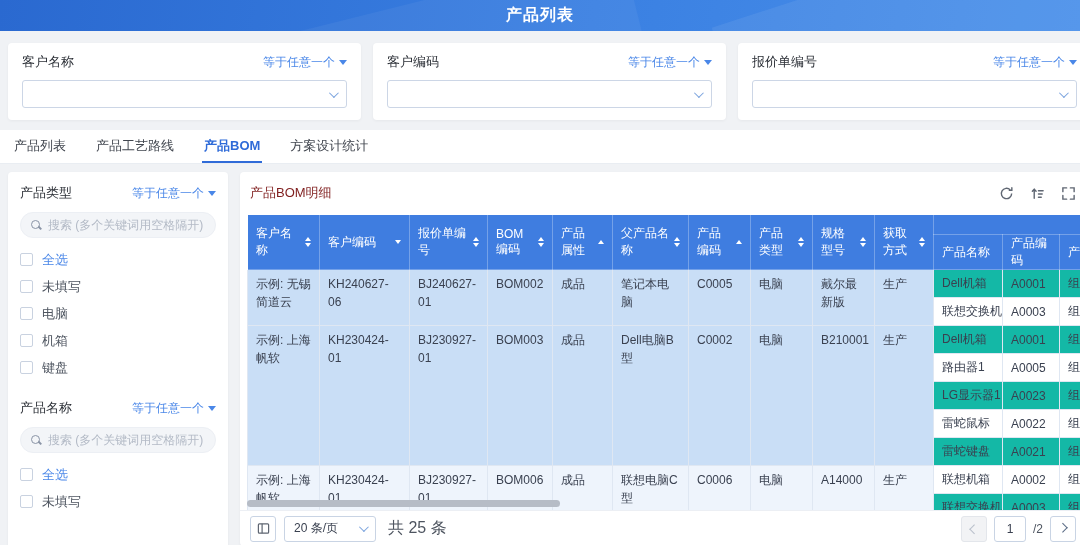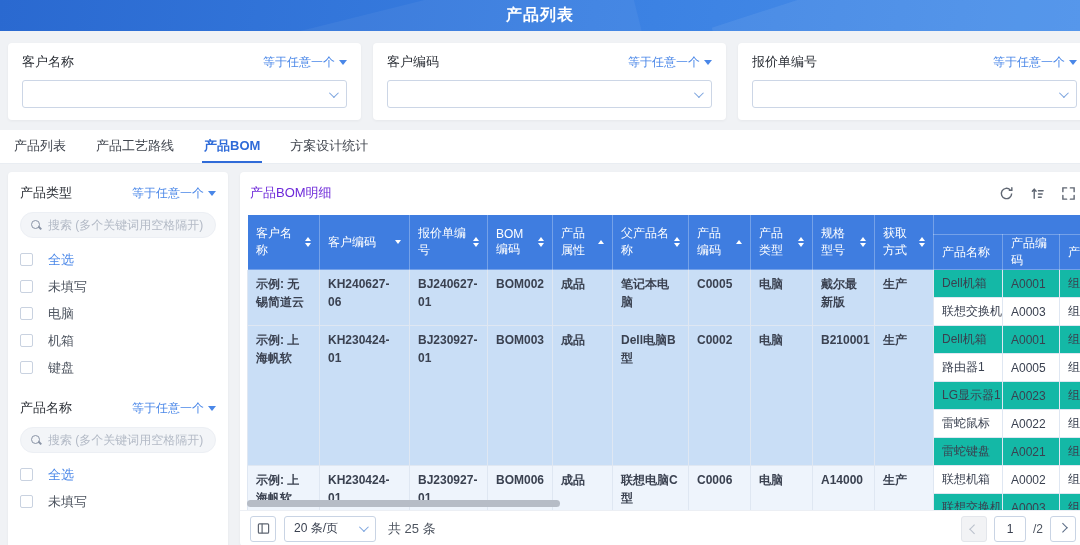--- a/index.html
+++ b/index.html
@@ -51,70 +51,70 @@
     border-radius:14px; display:flex; align-items:center; padding:0 10px; gap:6px; }
   .mag { position:relative; width:11px; height:11px; flex:none; }
   .mag::before { content:""; position:absolute; left:0; top:0; width:7px; height:7px;
     border:1.5px solid #8a94a6; border-radius:50%; }
   .mag::after { content:""; position:absolute; left:7px; top:7px; width:4px; height:1.5px;
     background:#8a94a6; transform:rotate(45deg); }
   .search-box input { border:none; outline:none; background:transparent; font-size:12px; width:100%;
     color:#0369a1; font-family:inherit; }
   .search-box input::placeholder { color:#b3bac6; }
   .opts { margin-top:8px; }
-  .opt { display:flex; align-items:center; gap:15px; height:27px; cursor:pointer; }
+  .opt { display:flex; align-items:center; gap:9px; height:27px; cursor:pointer; }
   .cb { width:13px; height:13px; border:1px solid #c9d2e0; border-radius:2px; background:#fff; flex:none; }
   .opt-label { font-size:13px; color:#4e5560; }
   .opt-label.accent { color:#4a87e8; }
 
   
   .main-card { flex:none; width:852px; background:#fff; border-radius:4px;
     box-shadow:0 1px 3px rgba(31,35,41,.05); overflow:hidden; }
   .main-head { height:42px; display:flex; align-items:center; justify-content:space-between;
     padding:0 16px 0 10px; }
-  .main-title { font-size:13px; color:#6d28d9; }
+  .main-title { font-size:13px; color:#7f1d1d; }
   .toolbar { display:flex; gap:15px; align-items:center; }
   .tool { width:16px; height:16px; cursor:pointer; display:flex; align-items:center; justify-content:center; }
   .tool svg { display:block; }
 
   
   .table-wrap { position:relative; margin:0 0 0 7px; height:296px; overflow:hidden; }
   table { border-collapse:collapse; table-layout:fixed; width:912px; font-size:12px; }
   th { background:#3f7de0; color:#fff; font-weight:normal; text-align:left;
     border:1px solid rgba(255,255,255,.28); padding:0 8px; }
   th.th-main { height:42px; }
   .th-inner { display:flex; align-items:center; justify-content:space-between; gap:4px; }
   th.th-blank { height:20px; }
   th.th-sub { height:22px; }
   .sort { display:inline-flex; flex-direction:column; gap:2px; flex:none; }
   .sort .up { width:0; height:0; border-left:3.5px solid transparent; border-right:3.5px solid transparent;
     border-bottom:4px solid #fff; }
   .sort .down { width:0; height:0; border-left:3.5px solid transparent; border-right:3.5px solid transparent;
     border-top:4px solid #fff; }
   td { border:1px solid #dfe7f2; padding:5px 8px; color:#3a4150; vertical-align:middle;
     overflow:hidden; white-space:nowrap; }
-  td.parent { vertical-align:top; white-space:normal; line-height:1.5;font-weight:bold; }
+  td.parent { vertical-align:top; white-space:normal; line-height:1.5; }
   td.sub { height:26px; }
   .p-blue { background:#c9def6; }
   .p-light { background:#eef4fc; }
   .s-blue { background:#14b8a6; }
   .s-white { background:#fff; }
   .hscroll { position:absolute; left:0; bottom:3px; width:313px; height:7px; border-radius:4px;
     background:#b6bcc6; cursor:pointer; }
 
   
   .footer { height:36px; border-top:1px solid #eceff4; display:flex; align-items:center;
     justify-content:space-between; padding:0 16px 0 10px; }
   .pg-left { display:flex; align-items:center; gap:8px; }
   .icon-btn { width:26px; height:26px; border:1px solid #c9d4e4; border-radius:3px; background:#fff;
     display:flex; align-items:center; justify-content:center; cursor:pointer; }
   .pagesize { width:92px; height:26px; border:1px solid #c9d4e4; border-radius:3px; background:#fff;
     display:flex; align-items:center; justify-content:space-between; padding:12px 9px; font-size:12px;
     color:#3a4150; cursor:pointer; }
-  .total { font-size:13px; color:#4e5560; margin-left:4px; }
+  .total { font-size:16px; color:#4e5560; margin-left:4px; }
   .pg-right { display:flex; align-items:center; gap:7px; }
   .nav-btn { width:26px; height:26px; border-radius:3px; display:flex; align-items:center;
     justify-content:center; cursor:pointer; }
   .nav-btn.prev { background:#f2f3f5; border:1px solid #e3e6eb; }
   .nav-btn.next { background:#fff; border:1px solid #c9d4e4; }
   .chev-l { width:7px; height:7px; border-left:1.6px solid #b9c0cb; border-bottom:1.6px solid #b9c0cb;
     transform:rotate(45deg) translateX(1px); }
   .chev-r { width:7px; height:7px; border-right:1.6px solid #5a6b85; border-top:1.6px solid #5a6b85;
     transform:rotate(45deg) translateX(-1px); }
   .page-input { width:32px; height:26px; border:1px solid #c9d4e4; border-radius:3px; text-align:center;

